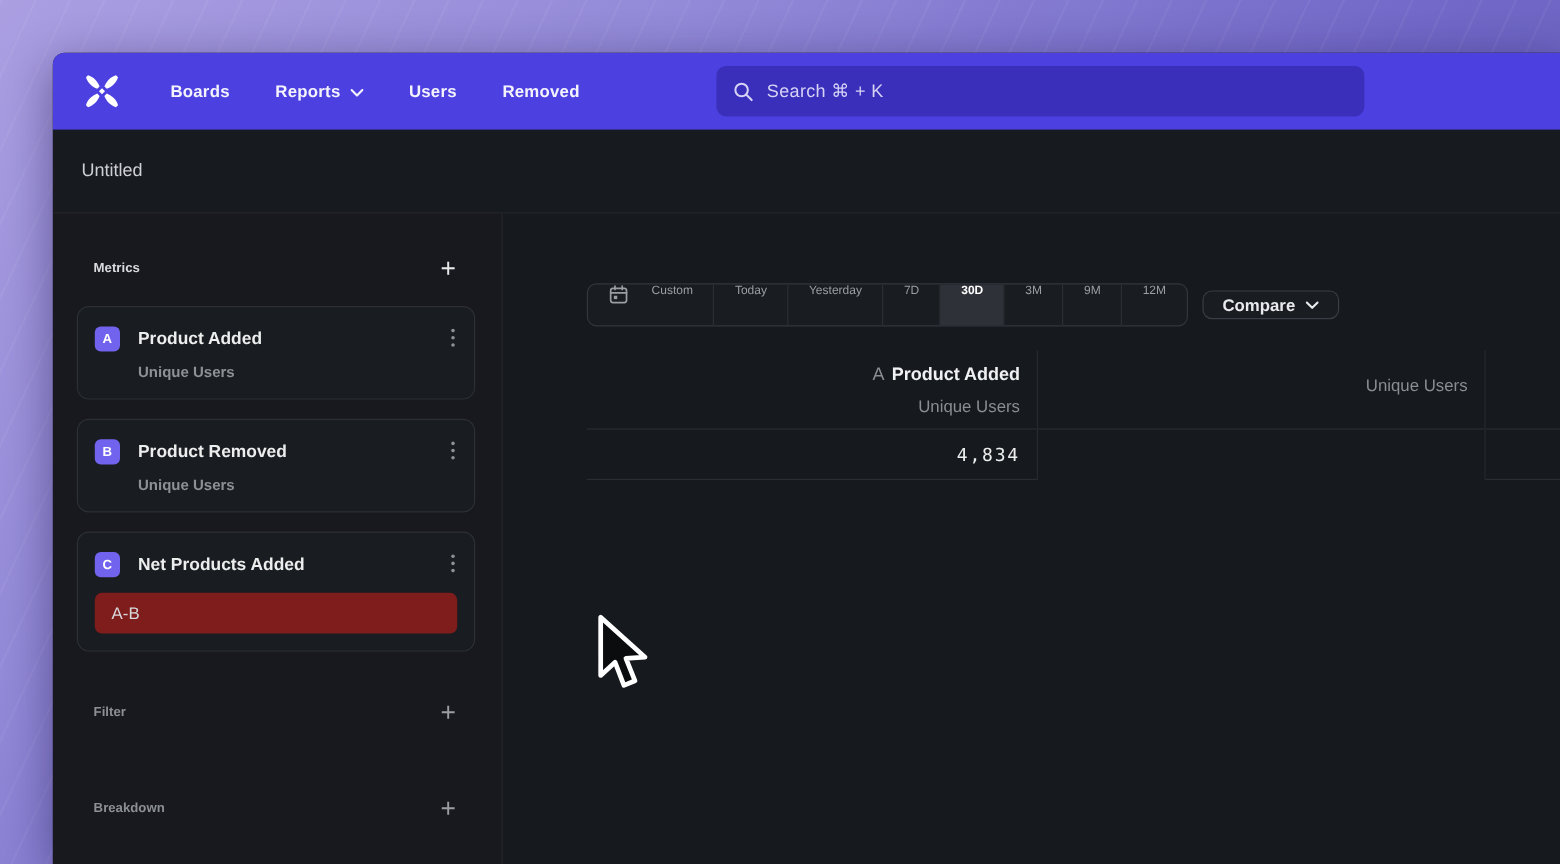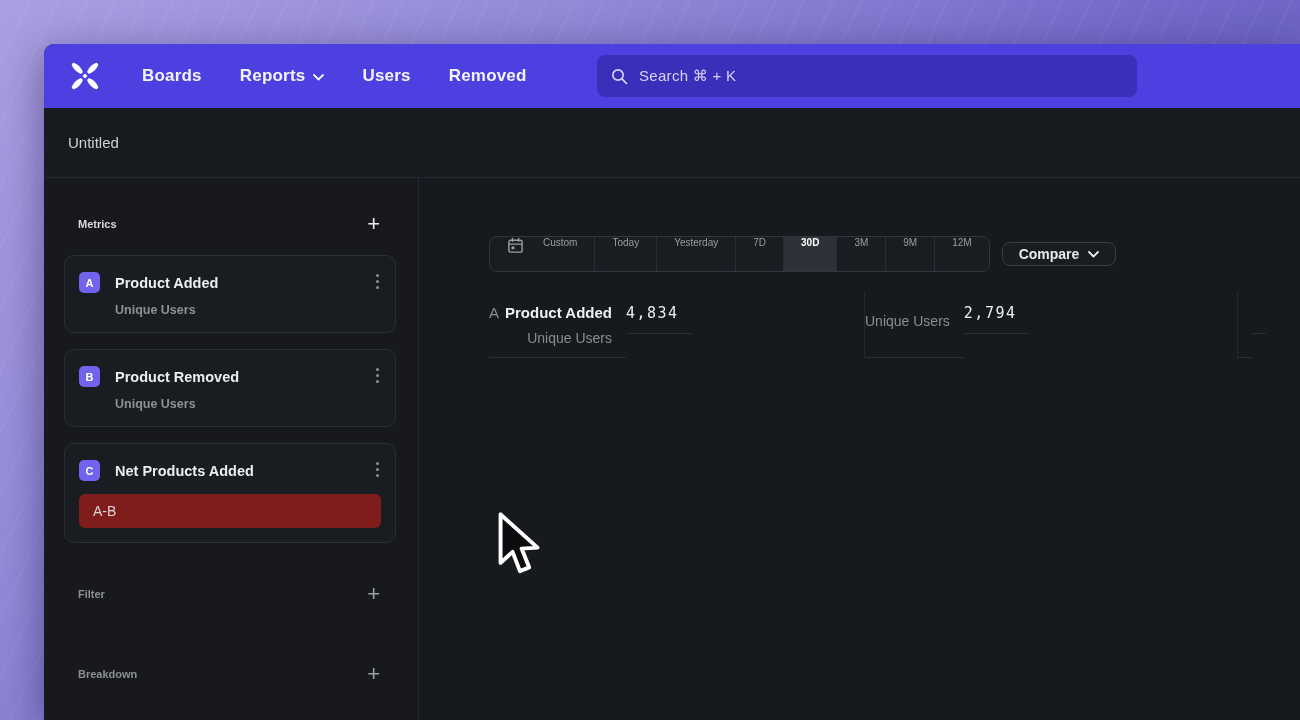--- a/index.html
+++ b/index.html
@@ -21,21 +21,21 @@
   }
 
   
   .nav {
     height:64px; background:#4c41e0;
     display:flex; align-items:center; padding:0 24px; position:relative;
   }
   .logo { width:34px; height:34px; display:flex; align-items:center; justify-content:center; }
   .nav-items { display:flex; gap:38px; margin-left:40px; }
   .nav-item {
-    color:#f4f3fd; font-size:17px; font-weight:600; letter-spacing:.2px;
+    color:#f4f3fd; font-size:14px; font-weight:600; letter-spacing:.2px;
     display:flex; align-items:center; gap:8px; cursor:default;
   }
   .nav-item svg { margin-top:2px; }
   .search {
     position:absolute; left:553px; top:11px; width:540px; height:42px;
     background:rgba(10,5,90,0.28); border-radius:8px;
     display:flex; align-items:center; padding:0 14px; gap:11px;
   }
   .search-text { color:#d7d3f6; font-size:15px; letter-spacing:.3px; }
 
@@ -100,21 +100,21 @@
   .range-tab:first-child { border-left:none; }
   .range-tab.selected { background:#2e3137; color:#ffffff; font-weight:700; }
   .compare-btn {
     margin-left:12px; height:24px; border:1px solid #3a3d43; border-radius:8px;
     display:flex; align-items:center; gap:9px; padding:0 16px;
     color:#e9eaec; font-size:14px; font-weight:600; background:#191c21; cursor:default;
   }
 
   
   .results { position:absolute; top:114px; left:70px; right:0; display:flex; }
-  .col { display:flex; }
+  .col { display:flex; flex-direction:column; }
   .col.c1 { width:375px; }
   .col.c2 { width:373px; border-left:1px solid #26292f; }
   .col.c3 { flex:1; border-left:1px solid #26292f; }
   .col-head {
     height:66px; padding:12px 14px 0 0; text-align:right;
     border-bottom:1px solid #2a2d33;
   }
   .col-title { font-size:15px; }
   .col-title .letter { color:#8a8d92; font-weight:400; margin-right:6px; }
   .col-title .name { color:#f0f1f3; font-weight:700; }
@@ -286,21 +286,20 @@
               <span class="letter">A</span><span class="name">Product Added</span>
             </div>
             <div class="col-sub">Unique Users</div>
           </div>
           <div class="col-val">4,834</div>
         </div>
         <div class="col c2">
           <div class="col-head">
             <div class="col-sub">Unique Users</div>
           </div>
-          <div class="col-val">2,794</div>
         </div>
         <div class="col c3">
           <div class="col-head"></div>
           <div class="col-val"></div>
         </div>
       </div>
 
     </div>
   </div>
 </div>

